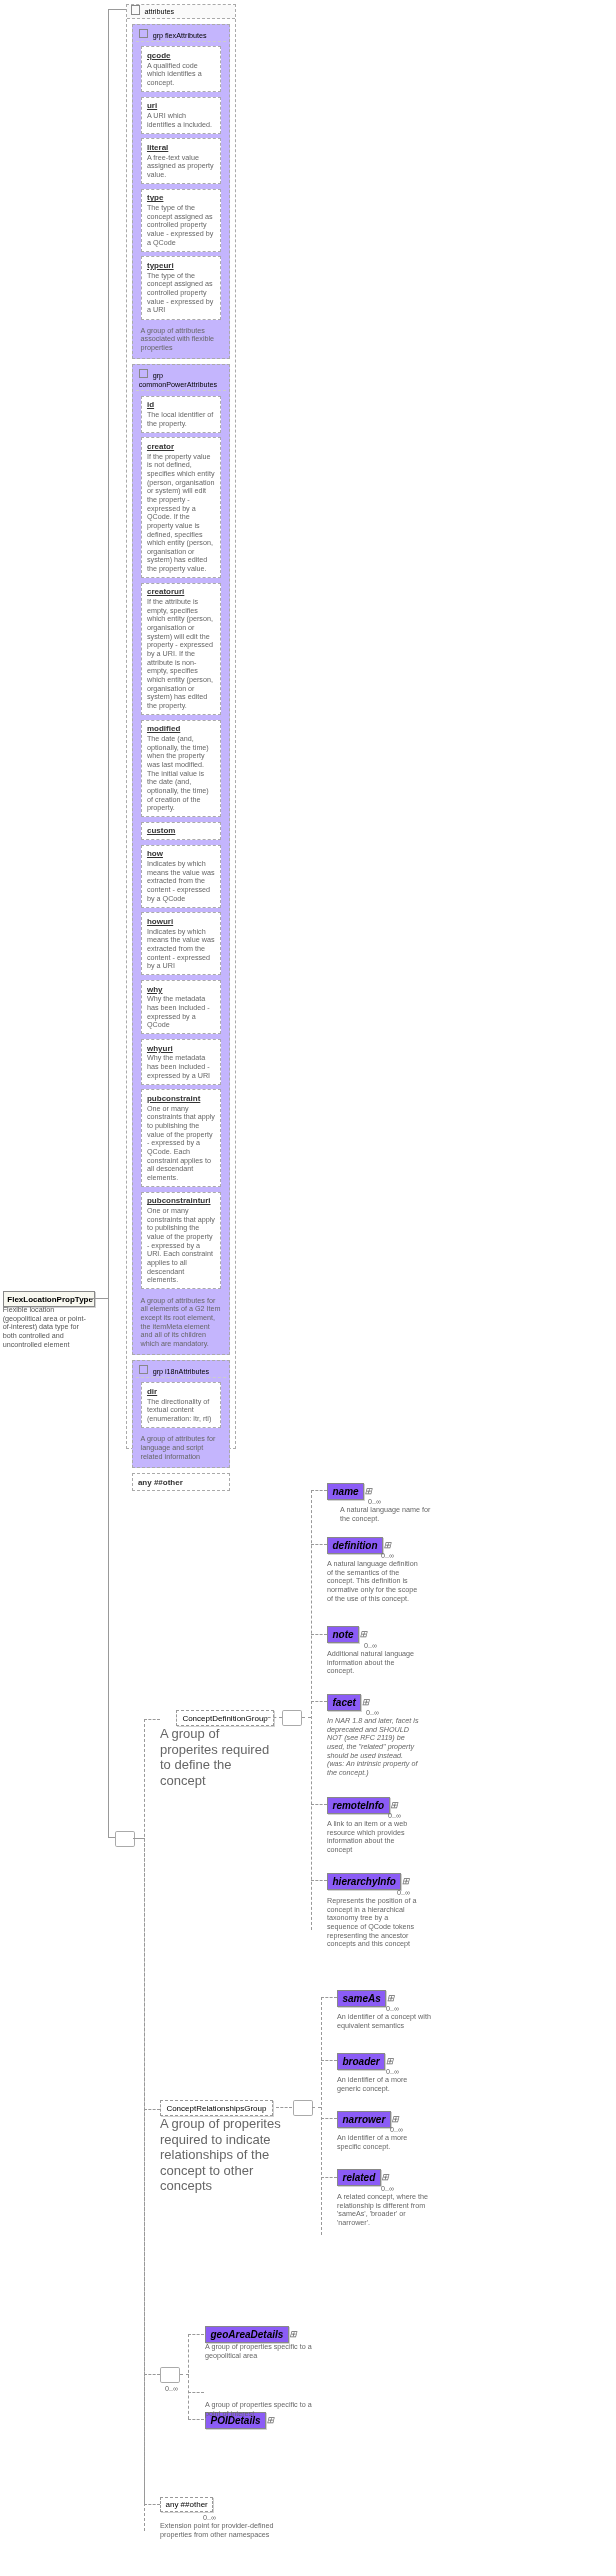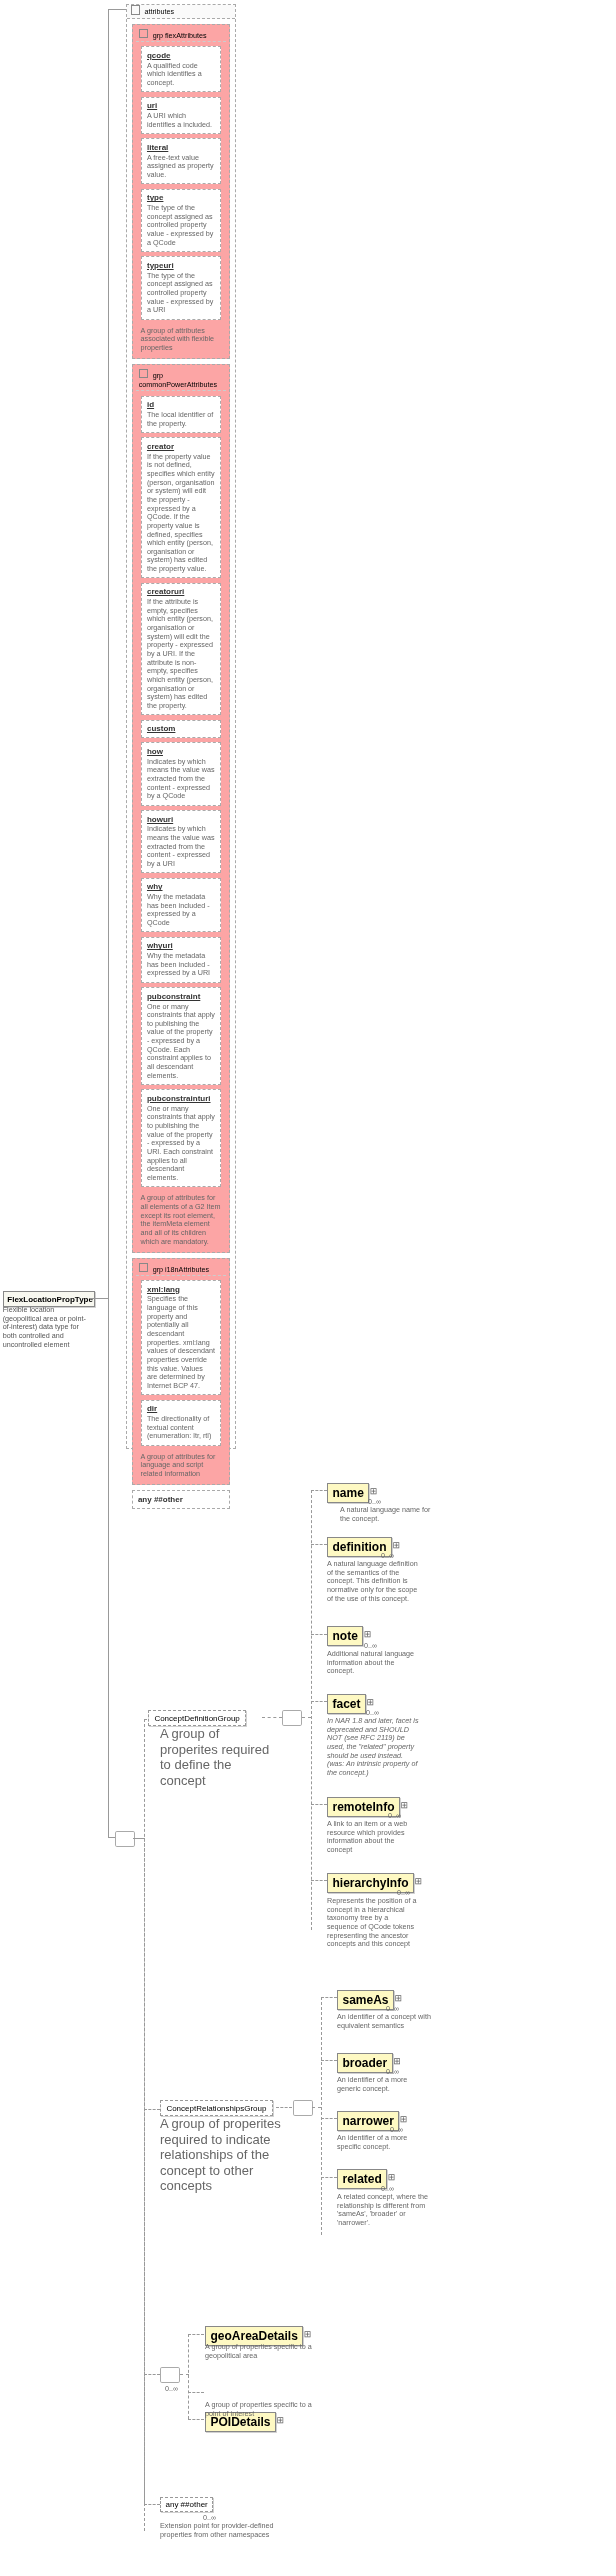--- a/index.html
+++ b/index.html
@@ -99,21 +99,21 @@
 .attr-box .desc {
   font-size: 7.2px;
   color: #666;
   line-height: 1.2;
   margin-top: 1.8px;
 }
 .grp-box {
   border: 0.9px dashed #aaa;
   margin: 5.4px;
   padding: 2.7px;
-  background: #fca5a5;
+  background: #c4b5fd;
 }
 .grp-header {
   font-size: 7.2px;
   padding: 0.9px 2.7px;
   border-bottom: 0.9px dashed #ccc;
 }
 .grp-desc {
   font-size: 7.2px;
   color: #666;
   padding: 2.7px 4.5px;
@@ -144,24 +144,25 @@
 }
 .card {
   position: absolute;
   font-size: 7.2px;
   color: #666;
 }
 
 .elem-box {
   position: absolute;
   border: 0.9px solid #888;
-  background: #fef9c3;
+  background: #8b5cf6;
   padding: 1.8px 4.5px;
-  font-size: 12px;
+  font-size: 10px;
   font-weight: bold;
+  font-style: italic;
 }
 .elem-box.with-exp::after {
   content: "⊞";
   position: absolute;
   right: -9px;
   top: 1.8px;
   font-weight: normal;
   font-size: 9px;
   color: #666;
 }
@@ -249,20 +250,24 @@
             <div class="desc" data-name="attribute-desc">The local identifier of the property.</div>
           </div>
           <div class="attr-box" data-name="attribute-creator">
             <div class="name" data-name="attribute-name">creator</div>
             <div class="desc" data-name="attribute-desc">If the property value is not defined, specifies which entity (person, organisation or system) will edit the property - expressed by a QCode. If the property value is defined, specifies which entity (person, organisation or system) has edited the property value.</div>
           </div>
           <div class="attr-box" data-name="attribute-creatoruri">
             <div class="name" data-name="attribute-name">creatoruri</div>
             <div class="desc" data-name="attribute-desc">If the attribute is empty, specifies which entity (person, organisation or system) will edit the property - expressed by a URI. If the attribute is non-empty, specifies which entity (person, organisation or system) has edited the property.</div>
           </div>
+          <div class="attr-box" data-name="attribute-modified">
+            <div class="name" data-name="attribute-name">modified</div>
+            <div class="desc" data-name="attribute-desc">The date (and, optionally, the time) when the property was last modified. The initial value is the date (and, optionally, the time) of creation of the property.</div>
+          </div>
           <div class="attr-box" data-name="attribute-custom">
             <div class="name" data-name="attribute-name">custom</div>
           </div>
           <div class="attr-box" data-name="attribute-how">
             <div class="name" data-name="attribute-name">how</div>
             <div class="desc" data-name="attribute-desc">Indicates by which means the value was extracted from the content - expressed by a QCode</div>
           </div>
           <div class="attr-box" data-name="attribute-howuri">
             <div class="name" data-name="attribute-name">howuri</div>
             <div class="desc" data-name="attribute-desc">Indicates by which means the value was extracted from the content - expressed by a URI</div>
@@ -286,42 +291,38 @@
         </div>
       <div class="grp-desc" data-name="group-footer-desc">A group of attributes for all elements of a G2 Item except its root element, the itemMeta element and all of its children which are mandatory.</div>
     </div>
 
     <div class="grp-box" data-name="i18n-attributes-group">
       <div class="grp-header" data-name="group-header">
         <span style="display:inline-block;width:7.2px;height:7.2px;border:0.9px solid #888;margin-right:2.7px;"></span>
         <span data-name="group-header-label">grp  i18nAttributes</span>
       </div>
       <div id="i18n-items">
-          <div class="attr-box" data-name="attribute-xmllang">
-            <div class="name" data-name="attribute-name">xml:lang</div>
-            <div class="desc" data-name="attribute-desc">Specifies the language of this property and potentially all descendant properties. xml:lang values of descendant properties override this value. Values are determined by Internet BCP 47.</div>
-          </div>
           <div class="attr-box" data-name="attribute-dir">
             <div class="name" data-name="attribute-name">dir</div>
             <div class="desc" data-name="attribute-desc">The directionality of textual content (enumeration: ltr, rtl)</div>
           </div>
         </div>
       <div class="grp-desc" data-name="group-footer-desc">A group of attributes for language and script related information</div>
     </div>
 
     <div class="attr-box" style="border-style:dashed;" data-name="any-other-attribute">
       <span class="name" style="text-decoration:none;" data-name="any-other-label">any  ##other</span>
     </div>
   </div>
 
   <div class="hub-line-h" style="left:133px; top:1838px; width:10.8px;" data-name="connector-line"></div>
   <div class="dashed-v" style="left:144px; top:1719px; height:812px;" data-name="connector-line"></div>
 
   <div class="dashed-h" style="left:144px; top:1719px; width:16px;" data-name="connector-line"></div>
-  <div class="group-box shadow" style="left:148px; top:1710px;" data-name="concept-definition-group-box">
+  <div class="group-box shadow" style="left:176px; top:1710px;" data-name="concept-definition-group-box">
     <span data-name="group-label">ConceptDefinitionGroup</span>
   </div>
   <div class="group-desc" style="left:160px; top:1726px; width:117px;" data-name="concept-definition-group-desc">A group of properites required to define the concept</div>
   <div class="dashed-h" style="left:262px; top:1717px; width:20px;" data-name="connector-line"></div>
   <div class="child-hub" style="left:282px; top:1710px;" data-name="sequence-connector"></div>
   <div class="dashed-h" style="left:302px; top:1717px; width:9px;" data-name="connector-line"></div>
   <div class="dashed-v" style="left:311px; top:1490px; height:440px;" data-name="connector-line"></div>
 
   <div class="dashed-h" style="left:311px; top:1490px; width:16px;" data-name="connector-line"></div>
   <div class="elem-box with-exp shadow" style="left:327px; top:1483px;" data-name="element-name"><span data-name="element-label">name</span></div>

